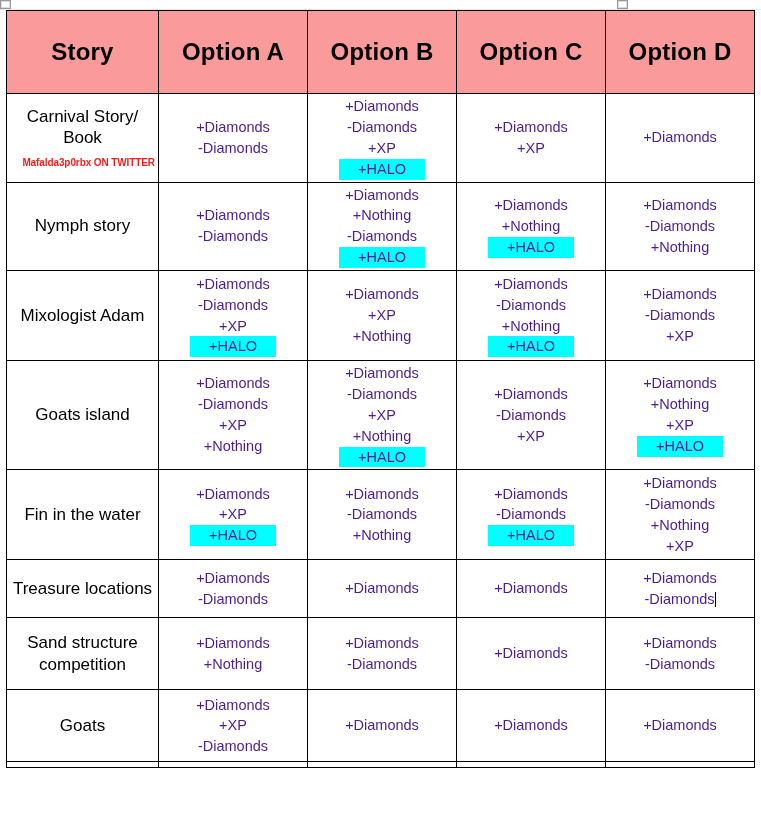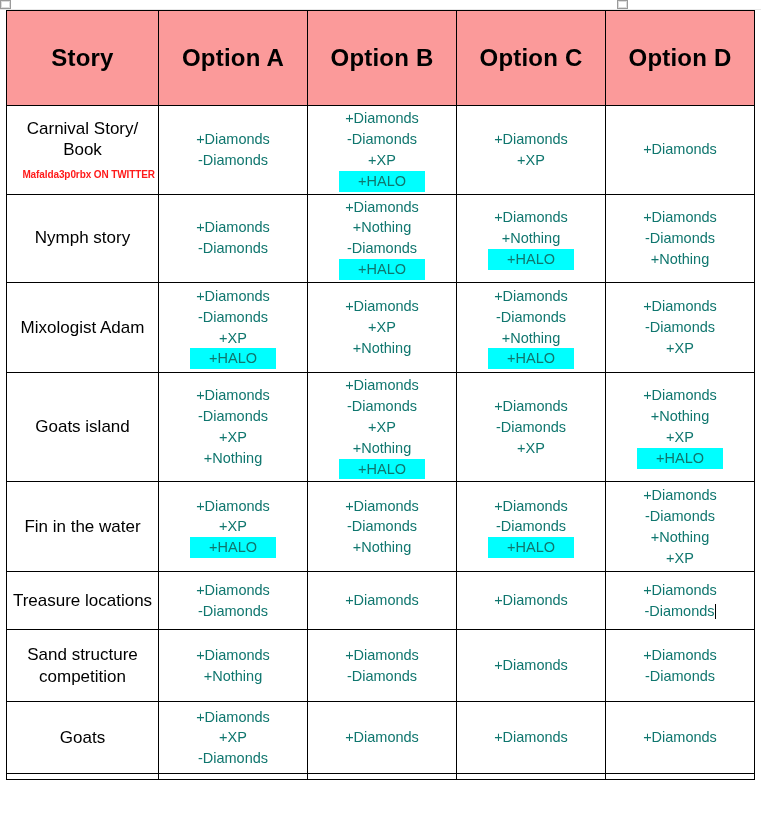--- a/index.html
+++ b/index.html
@@ -65,21 +65,21 @@
     padding: 2px 3px;
     box-sizing: border-box;
   }
 
   
   thead th {
     background: #fb9a9a;
     font-size: 24px;
     font-weight: 700;
     color: #000000;
-    height: 95px;
+    height: 83px;
     letter-spacing: 0.2px;
   }
 
   
   td.story {
     font-size: 17px;
     color: #000000;
     line-height: 1.28;
     position: relative;
     margin-top: 21px;
@@ -94,21 +94,21 @@
     text-align: right;
     padding-left: 6px;
     margin-top: 8px;
     white-space: nowrap;
     letter-spacing: -0.1px;
   }
 
   
   td.opt {
     font-size: 14.5px;
-    color: #0f766e;
+    color: #4c1d95;
     line-height: 1.44;
   }
   td.opt .eff {
     display: block;
     white-space: nowrap;
   }
   td.opt .eff.halo {
     display: inline-block;
     background: #00ffff;
     padding: 0 19px;

